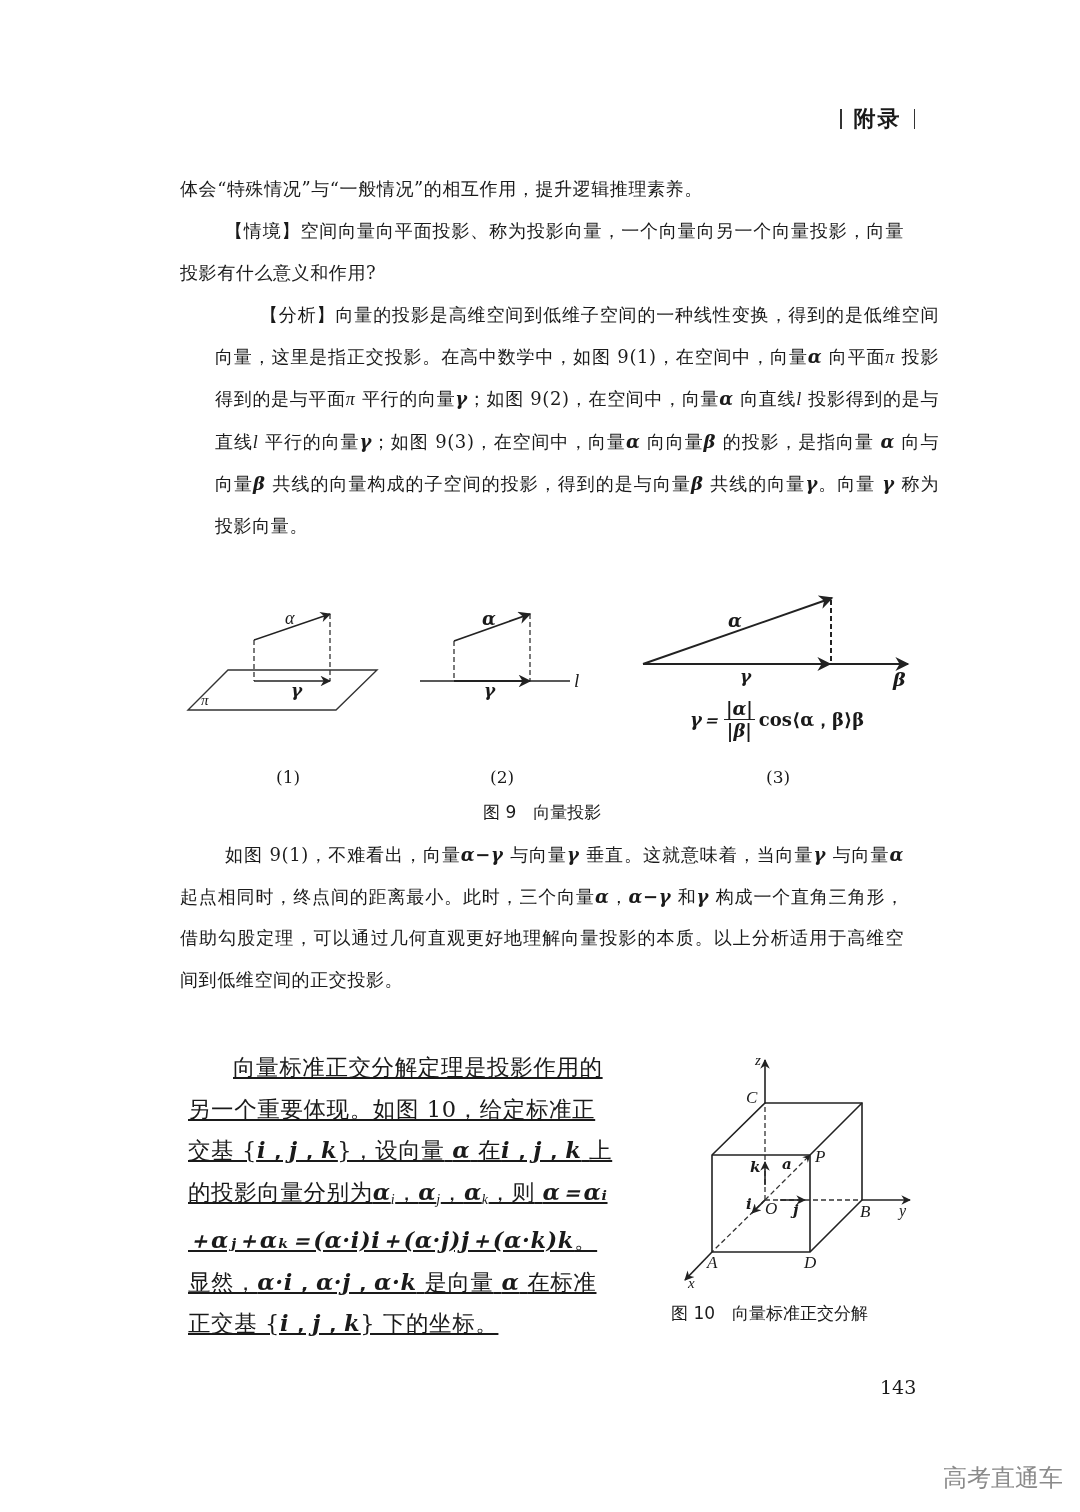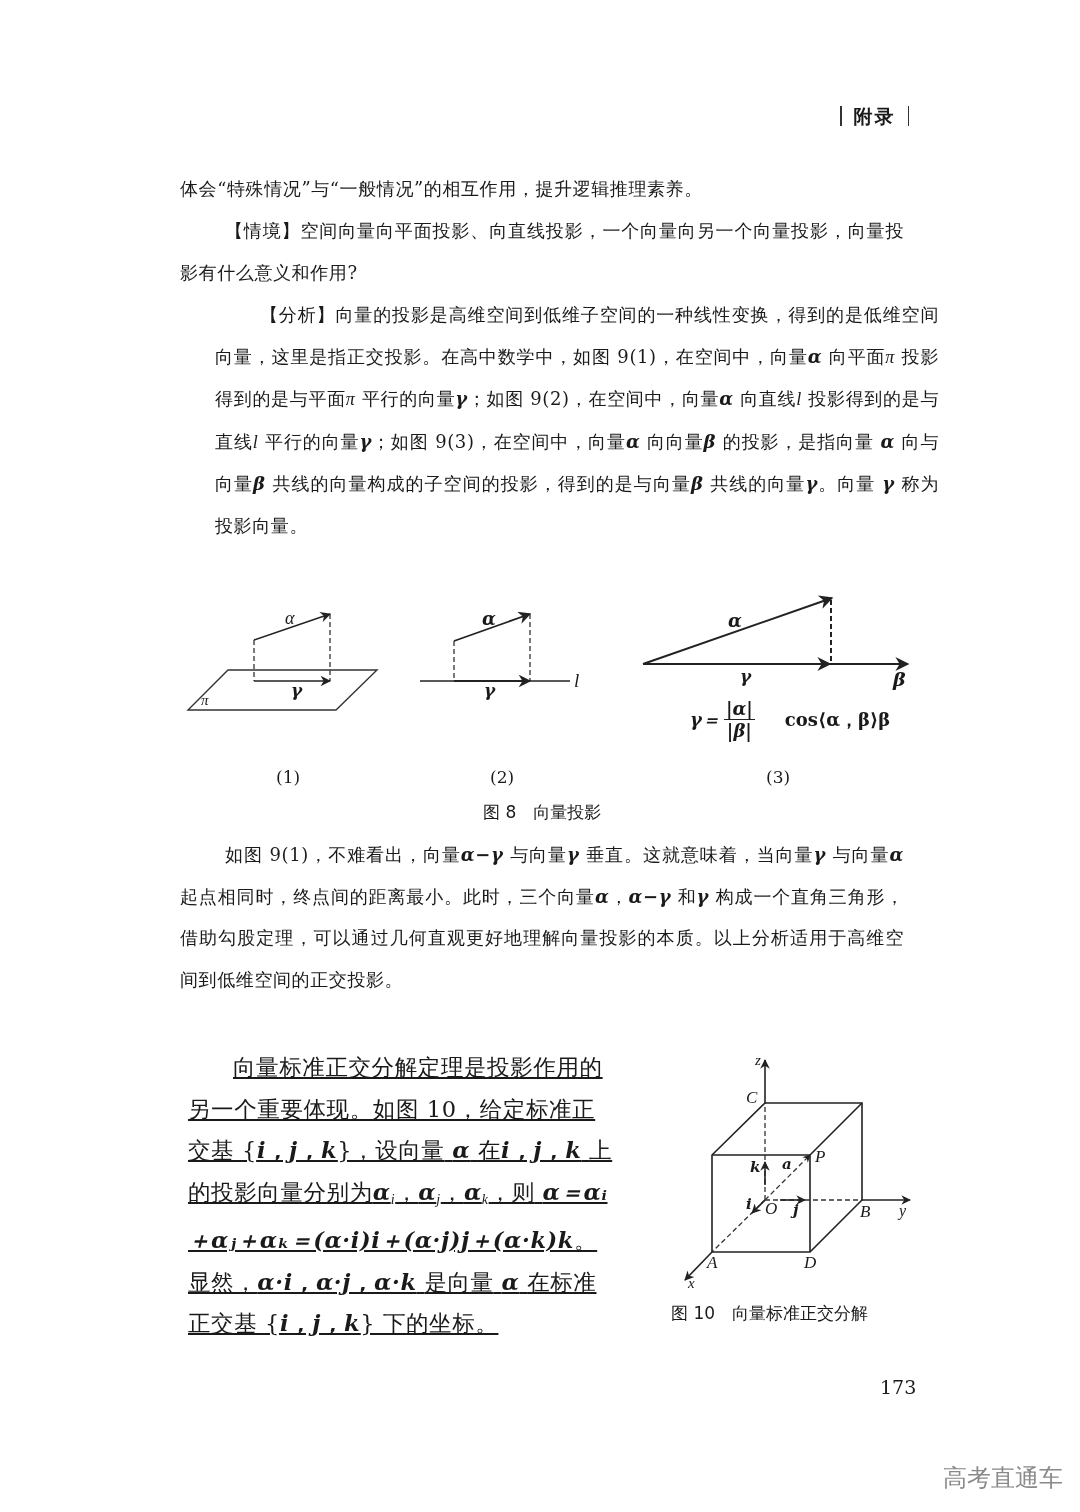--- a/index.html
+++ b/index.html
@@ -1,18 +1,18 @@
 <!DOCTYPE html>
 <html><head>
 <meta charset="utf-8">
 <style>
   html, body { margin:0; padding:0; background:#ffffff; }
   body { width:1080px; height:1512px; position:relative; overflow:hidden;
          font-family:"DejaVu Serif","Liberation Serif",serif; color:#1a1a1a; }
-  .header { position:absolute; top:104px; left:828px; font-size:19px; font-weight:bold;
+  .header { position:absolute; top:104px; left:828px; font-size:22px; font-weight:bold;
             font-family:"DejaVu Sans","Liberation Sans",sans-serif; letter-spacing:2px; }
   .header .bar { display:inline-block; width:1.5px; height:20px; background:#333; vertical-align:-3px; margin:0 12px; }
   .para { position:absolute; left:180px; width:724px; font-size:18px; line-height:41.5px;
           text-align:justify; letter-spacing:0.6px; }
   .para.indent { text-indent:45px; }
   .m { font-family:"DejaVu Serif","Liberation Serif",serif; font-weight:bold; font-style:italic; }
   .mi { font-family:"Liberation Serif",serif; font-style:italic; }
   .figure-svg { position:absolute; left:0; top:0; }
   .sub { font-size:14px; vertical-align:-4px; }
   .caption { position:absolute; font-size:17px; font-family:"DejaVu Sans","Liberation Sans",sans-serif; }
@@ -30,21 +30,21 @@
 
 <div class="header">
   <span class="bar"></span><span>附录</span><span class="bar"></span>
 </div>
 
 <div class="para" style="top:168px;">
   <span>体会“特殊情况”与“一般情况”的相互作用，提升逻辑推理素养。</span>
 </div>
 
 <div class="para indent" style="top:210px;">
-  <span>【情境】</span><span>空间向量向平面投影、向直线投影，一个向量向另一个向量投影，向量投影有什么意义和作用?</span>
+  <span>【情境】</span><span>空间向量向平面投影、称为投影向量，一个向量向另一个向量投影，向量投影有什么意义和作用?</span>
 </div>
 
 <div class="para indent" style="top:294px;margin-left:35px;">
   <span>【分析】</span><span>向量的投影是高维空间到低维子空间的一种线性变换，得到的是低维空间向量，这里是指正交投影。在高中数学中，如图 9(1)，在空间中，向量</span><span class="m">α</span> <span>向平面</span><span class="mi">π</span> <span>投影得到的是与平面</span><span class="mi">π</span> <span>平行的向量</span><span class="m">γ</span><span>；如图 9(2)，在空间中，向量</span><span class="m">α</span> <span>向直线</span><span class="mi">l</span> <span>投影得到的是与直线</span><span class="mi">l</span> <span>平行的向量</span><span class="m">γ</span><span>；如图 9(3)，在空间中，向量</span><span class="m">α</span> <span>向向量</span><span class="m">β</span> <span>的投影，是指向量</span> <span class="m">α</span> <span>向与向量</span><span class="m">β</span> <span>共线的向量构成的子空间的投影，得到的是与向量</span><span class="m">β</span> <span>共线的向量</span><span class="m">γ</span><span>。向量</span> <span class="m">γ</span> <span>称为投影向量。</span>
 </div>
 
 <svg class="figure-svg" width="1080" height="840">
   <defs>
     <marker id="arr" viewBox="0 0 10 10" refX="9" refY="5" markerWidth="9" markerHeight="7" orient="auto">
       <path d="M0,0 L10,5 L0,10 L3,5 z" fill="#222"></path>
@@ -84,27 +84,27 @@
 <span class="m" style="position:absolute; left:728px; top:610px; font-size:18px;">α</span>
 <span class="m" style="position:absolute; left:740px; top:666px; font-size:17px;">γ</span>
 <span class="m" style="position:absolute; left:893px; top:668px; font-size:19px;">β</span>
 
 <div class="formula">
   <span class="m">γ＝</span>
   <span class="frac">
     <span class="num m">|α|</span>
     <span class="den m">|β|</span>
   </span>
-  <span style="font-weight:bold;margin-left:26px;">cos⟨α，β⟩β</span>
+  <span style="font-weight:bold;">cos⟨α，β⟩β</span>
 </div>
 
 <span class="sublabel" style="left:276px; top:767px;">(1)</span>
 <span class="sublabel" style="left:490px; top:767px;">(2)</span>
 <span class="sublabel" style="left:766px; top:767px;">(3)</span>
-<span class="caption" style="left:483px; top:801px;">图 8　向量投影</span>
+<span class="caption" style="left:483px; top:801px;">图 9　向量投影</span>
 
 <div class="para indent" style="top:834px;">
   <span>如图 9(1)，不难看出，向量</span><span class="m">α−γ</span> <span>与向量</span><span class="m">γ</span> <span>垂直。这就意味着，当向量</span><span class="m">γ</span> <span>与向量</span><span class="m">α</span> <span>起点相同时，终点间的距离最小。此时，三个向量</span><span class="m">α</span><span>，</span><span class="m">α−γ</span> <span>和</span><span class="m">γ</span> <span>构成一个直角三角形，借助勾股定理，可以通过几何直观更好地理解向量投影的本质。以上分析适用于高维空间到低维空间的正交投影。</span>
 </div>
 
 <div class="para2" style="top:1047px; text-indent:45px;text-decoration:underline;">
   <span>向量标准正交分解定理是投影作用的另一个重要体现。如图 10，给定标准正交基 {</span><span class="m">i，j，k</span><span>}，设向量</span> <span class="m">α</span> <span>在</span><span class="m">i，j，k</span> <span>上的投影向量分别为</span><span class="m">α</span><span class="sub mi">i</span>，<span class="m">α</span><span class="sub mi">j</span>，<span class="m">α</span><span class="sub mi">k</span><span>，则</span> <span class="m">α＝αᵢ＋αⱼ＋αₖ＝(α·i)i＋(α·j)j＋(α·k)k</span><span>。显然，</span><span class="m">α·i，α·j，α·k</span> <span>是向量</span> <span class="m">α</span> <span>在标准正交基 {</span><span class="m">i，j，k</span><span>} 下的坐标。</span>
 </div>
 
 <svg class="figure-svg" width="1080" height="1320">
@@ -136,14 +136,14 @@
 <span class="m" style="position:absolute; left:746px; top:1195px; font-size:15px;">i</span>
 <span class="mi" style="position:absolute; left:765px; top:1199px; font-size:17px;">O</span>
 <span class="m" style="position:absolute; left:793px; top:1201px; font-size:15px;">j</span>
 <span class="mi" style="position:absolute; left:860px; top:1202px; font-size:17px;">B</span>
 <span class="mi" style="position:absolute; left:899px; top:1202px; font-size:16px;">y</span>
 <span class="mi" style="position:absolute; left:707px; top:1253px; font-size:17px;">A</span>
 <span class="mi" style="position:absolute; left:804px; top:1253px; font-size:17px;">D</span>
 <span class="mi" style="position:absolute; left:688px; top:1275px; font-size:15px;">x</span>
 <span class="caption" style="left:671px; top:1302px;text-align:right;">图 10　向量标准正交分解</span>
 
-<span class="pagenum">173</span>
+<span class="pagenum">143</span>
 <span class="watermark">高考直通车</span>
 
 </body></html>

